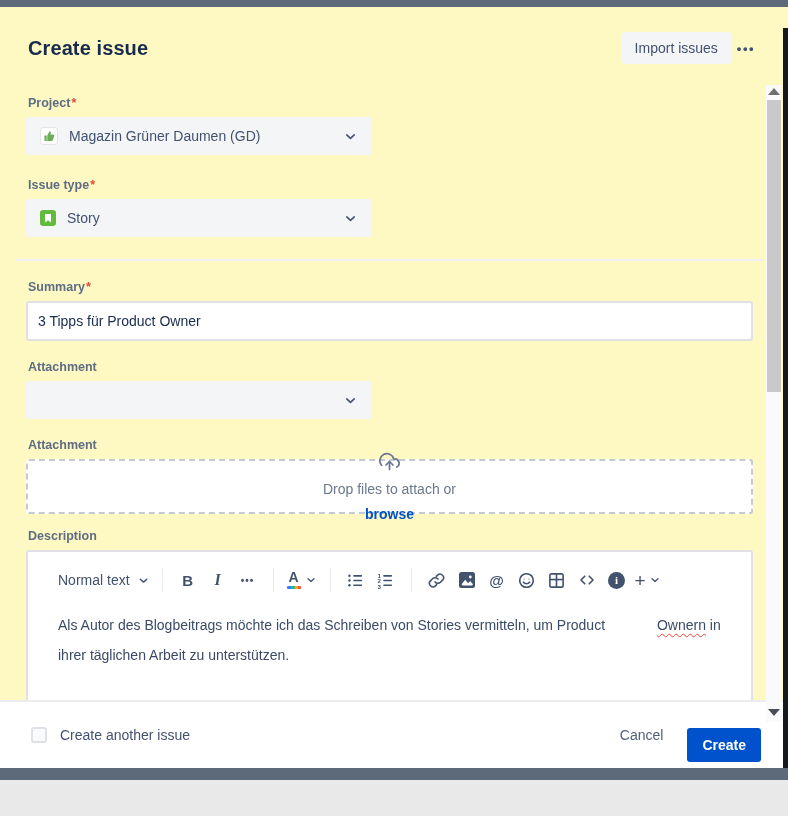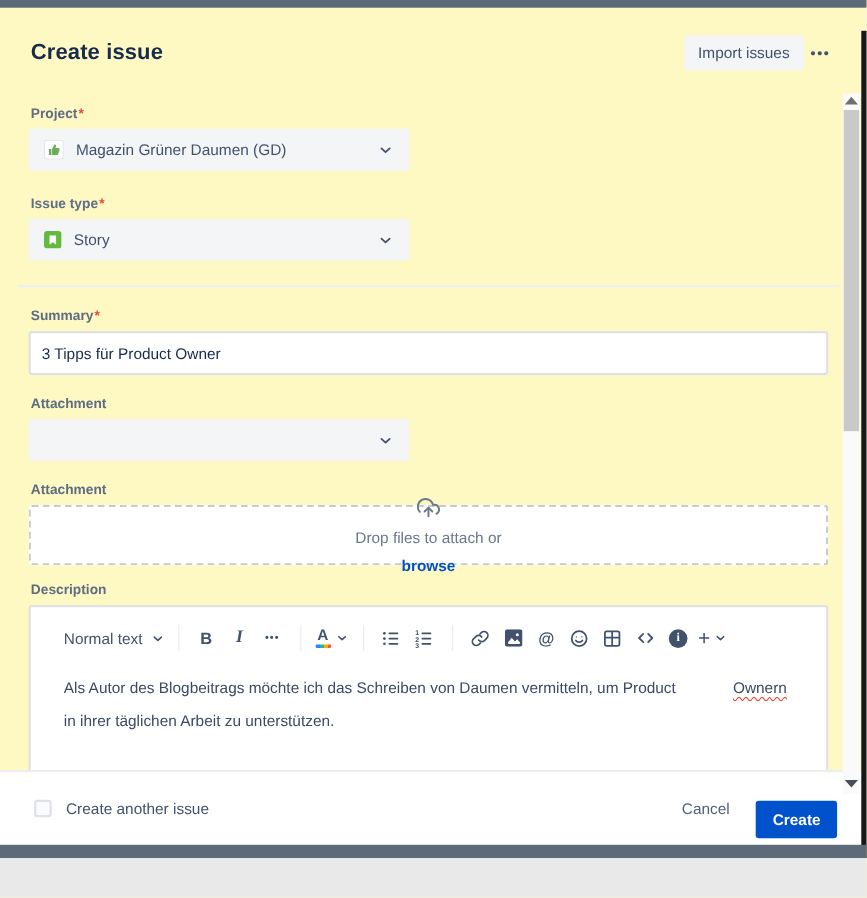--- a/index.html
+++ b/index.html
@@ -280,21 +280,21 @@
           <button class="tb-btn">
             <span class="g-plus">+</span>
             <span style="margin-left:3px">
                 <svg width="12" height="12" viewBox="0 0 24 24" fill="none" stroke="#42526E" stroke-width="2.6" stroke-linecap="round" stroke-linejoin="round">
                   <path d="M6 9.5l6 5.5 6-5.5"></path>
                 </svg>
               </span>
           </button>
         </div>
         <div class="editor-text">
-          <span>Als Autor des Blogbeitrags möchte ich das Schreiben von Daumen vermitteln, um Product</span>
+          <span>Als Autor des Blogbeitrags möchte ich das Schreiben von Stories vermitteln, um Product</span>
           <span class="misspelled">Ownern</span>
           <span>in ihrer täglichen Arbeit zu unterstützen.</span>
         </div>
       </div>
     </div>
   </div>
 
   <div class="scrollbar">
     <div class="sb-up"></div>
     <div class="sb-thumb"></div>

